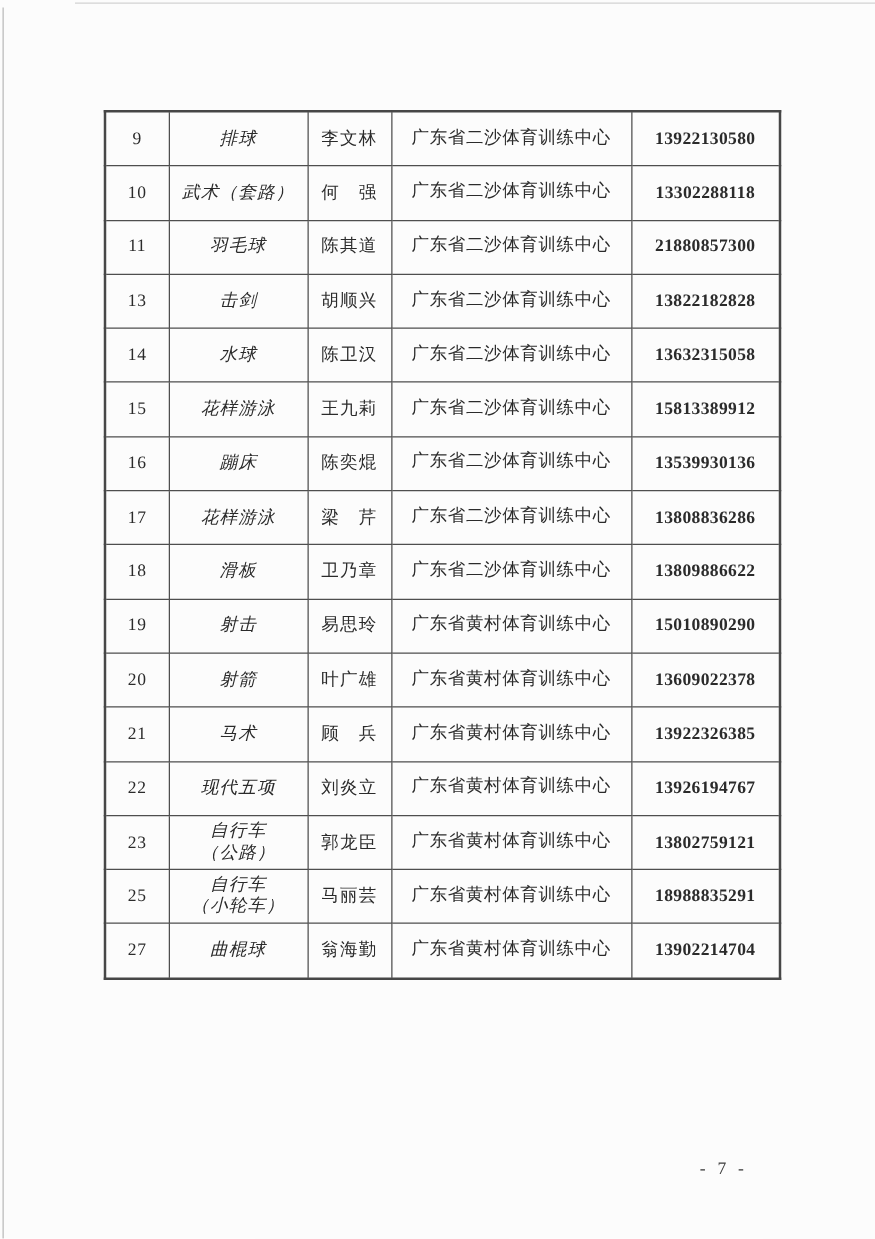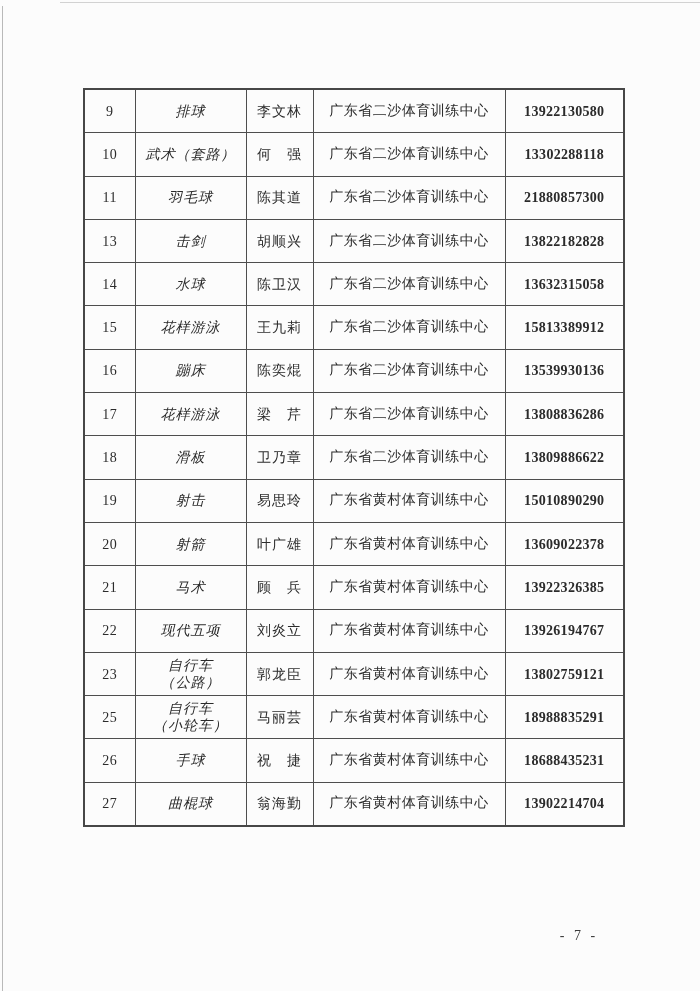--- a/index.html
+++ b/index.html
@@ -201,27 +201,20 @@
         </tr>
         <tr>
           <td class="col-number">25</td>
           <td class="col-sport">自行车
 （小轮车）</td>
           <td class="col-name">马丽芸</td>
           <td class="col-organization">广东省黄村体育训练中心</td>
           <td class="col-phone">18988835291</td>
         </tr>
         <tr>
-          <td class="col-number">26</td>
-          <td class="col-sport">手球</td>
-          <td class="col-name">祝　捷</td>
-          <td class="col-organization">广东省黄村体育训练中心</td>
-          <td class="col-phone">18688435231</td>
-        </tr>
-        <tr>
           <td class="col-number">27</td>
           <td class="col-sport">曲棍球</td>
           <td class="col-name">翁海勤</td>
           <td class="col-organization">广东省黄村体育训练中心</td>
           <td class="col-phone">13902214704</td>
         </tr>
       </tbody>
   </table>
 
   <div class="page-footer">- 7 -</div>

